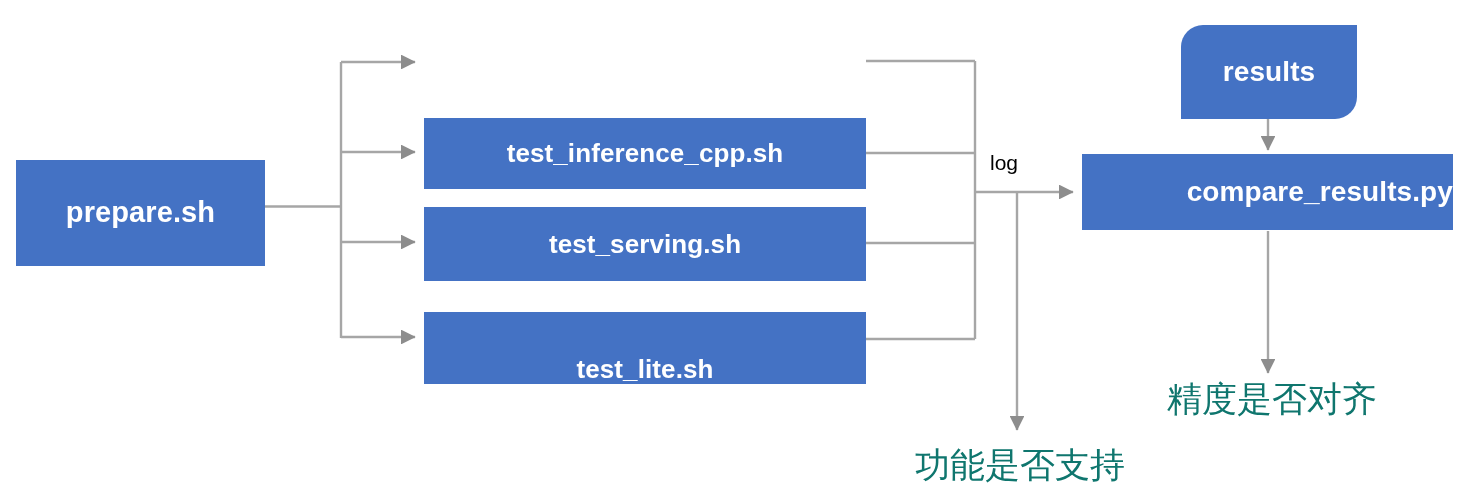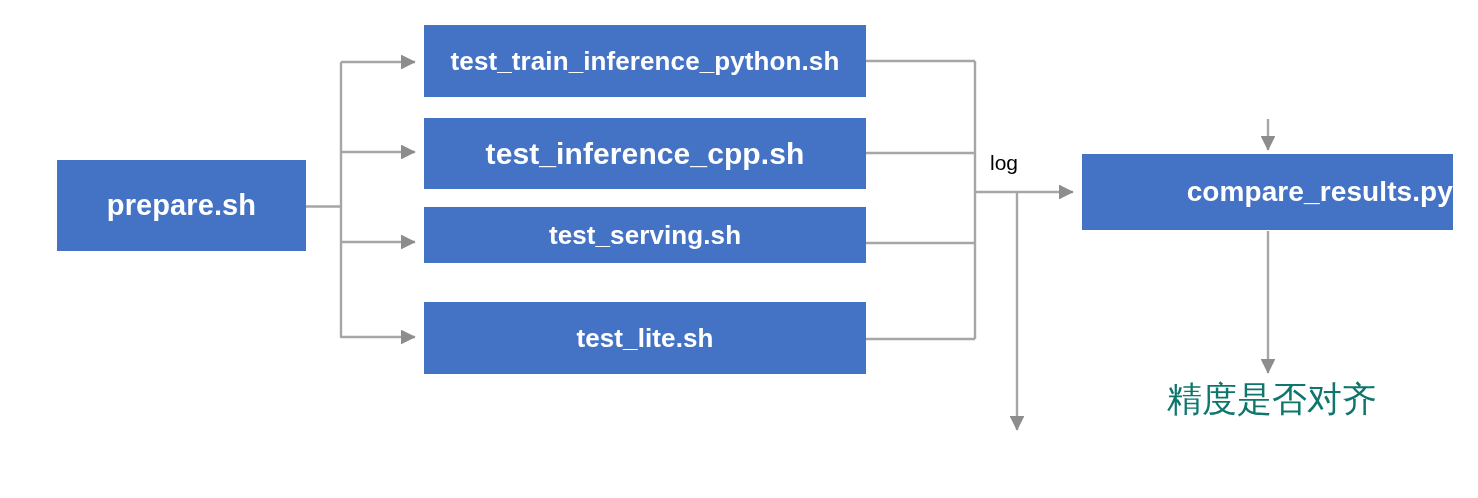--- a/index.html
+++ b/index.html
@@ -29,25 +29,25 @@
     color: #ffffff;
     display: flex;
     align-items: center;
     justify-content: center;
     font-weight: bold;
     letter-spacing: 0.1px;
     box-sizing: border-box;
     text-align: center;
     line-height: 1.1;
   }
-  .node-prepare   { left:16px;   top:160px; width:249px; height:91px;  font-size:29px;margin-left:41px; }
+  .node-prepare   { left:16px;   top:160px; width:249px; height:106px;  font-size:29px; }
   .node-step0     { left:424px;  top:25px;  width:442px; height:72px;  font-size:26px; }
-  .node-step1     { left:424px;  top:118px; width:442px; height:71px;  font-size:30px; }
-  .node-step2     { left:424px;  top:207px; width:442px; height:56px;  font-size:26px; }
-  .node-step3     { left:424px;  top:302px; width:442px; height:72px;  font-size:26px; }
+  .node-step1     { left:424px;  top:118px; width:442px; height:71px;  font-size:26px; }
+  .node-step2     { left:424px;  top:207px; width:442px; height:74px;  font-size:26px; }
+  .node-step3     { left:424px;  top:312px; width:442px; height:72px;  font-size:26px;align-items:flex-end; }
   .node-results   { left:1181px; top:25px;  width:176px; height:94px;  font-size:28px;
                     border-radius: 22px 0 22px 0; }
   .node-compare   { left:1082px; top:154px; width:371px; height:76px;  font-size:28px;justify-content:flex-end; }
 
   .edge-label {
     position: absolute;
     color: #000000;
     font-size: 21px;
     line-height: 1;
     white-space: nowrap;
@@ -97,39 +97,40 @@
 
     <path d="M 1268 119 L 1268 150" stroke="#A6A6A6" stroke-width="2.4" fill="none" marker-end="url(#arrowgray)"></path>
 
     <path d="M 1268 231 L 1268 373" stroke="#A6A6A6" stroke-width="2.4" fill="none" marker-end="url(#arrowgray)"></path>
   </svg>
 
   <div class="node node-prepare">
     <span>prepare.sh</span>
   </div>
 
-  <div class="node node-step0">
-    <span>test_train_inference_python.sh</span>
-  </div>
 
   <div class="node node-step1">
     <span>test_inference_cpp.sh</span>
   </div>
 
   <div class="node node-step2">
     <span>test_serving.sh</span>
   </div>
 
   <div class="node node-step3">
     <span>test_lite.sh</span>
   </div>
 
+  <div class="node node-results">
+    <span>results</span>
+  </div>
 
   <div class="node node-compare">
     <span>compare_results.py</span>
   </div>
 
   <div class="edge-label label-log">log</div>
 
+  <div class="note note-func">功能是否支持</div>
 
   <div class="note note-prec">精度是否对齐</div>
 
 </div>
 
 </body></html>

